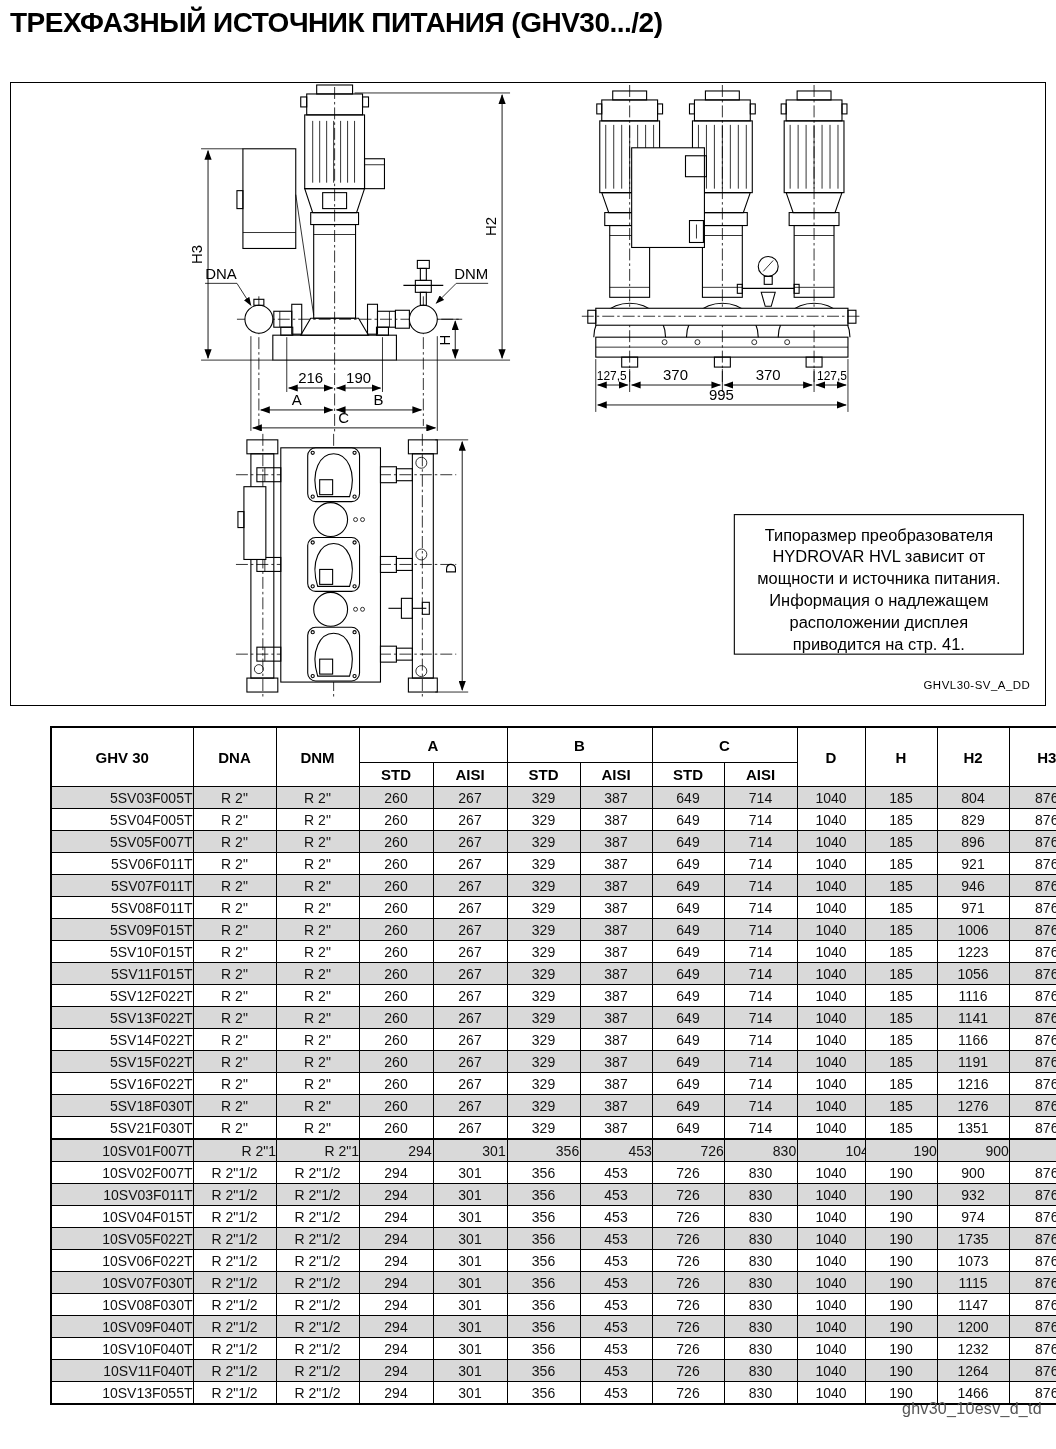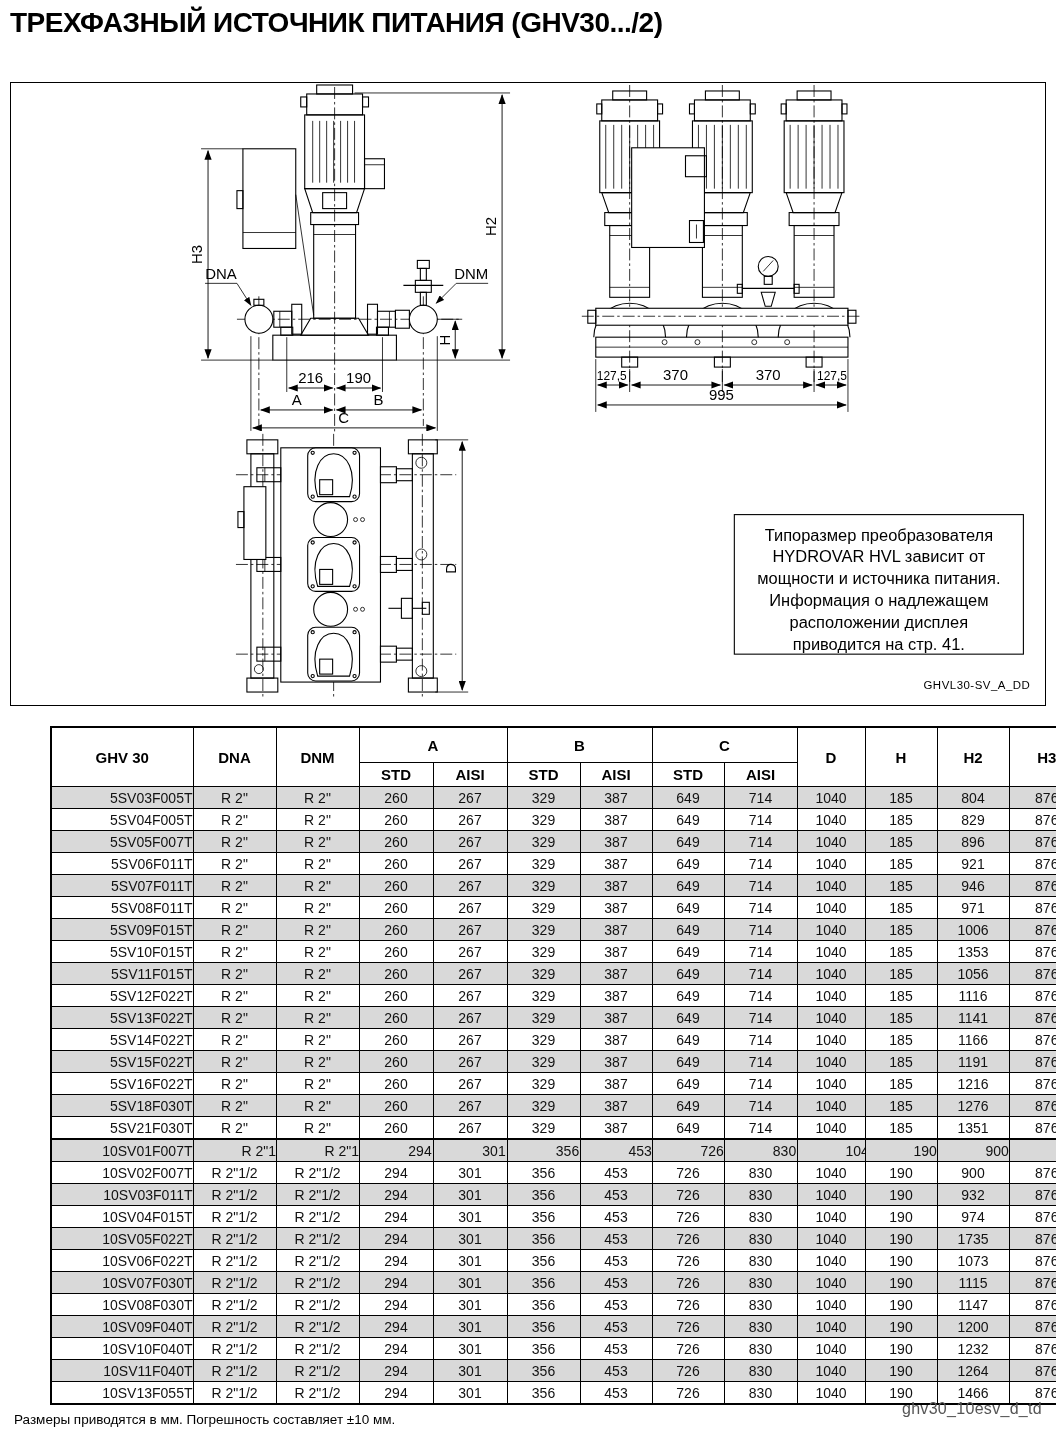--- a/index.html
+++ b/index.html
@@ -440,21 +440,21 @@
             <td>R 2"</td>
             <td>R 2"</td>
             <td>260</td>
             <td>267</td>
             <td>329</td>
             <td>387</td>
             <td>649</td>
             <td>714</td>
             <td>1040</td>
             <td>185</td>
-            <td>1353</td>
+            <td>1223</td>
             <td>876</td>
           </tr>
           <tr class="shade">
             <td class="model">5SV11F015T</td>
             <td>R 2"</td>
             <td>R 2"</td>
             <td>260</td>
             <td>267</td>
             <td>329</td>
             <td>387</td>
@@ -748,17 +748,16 @@
             <td>1040</td>
             <td>190</td>
             <td>1466</td>
             <td>876</td>
           </tr>
         </tbody>
     </table>
   </div>
 
   <div class="footnotes">
-    <div>Размеры приводятся в мм. Погрешность составляет ±10 мм.</div>
   </div>
   <div class="filecode">ghv30_10esv_d_td</div>
 
 </div>
 
 </body></html>

